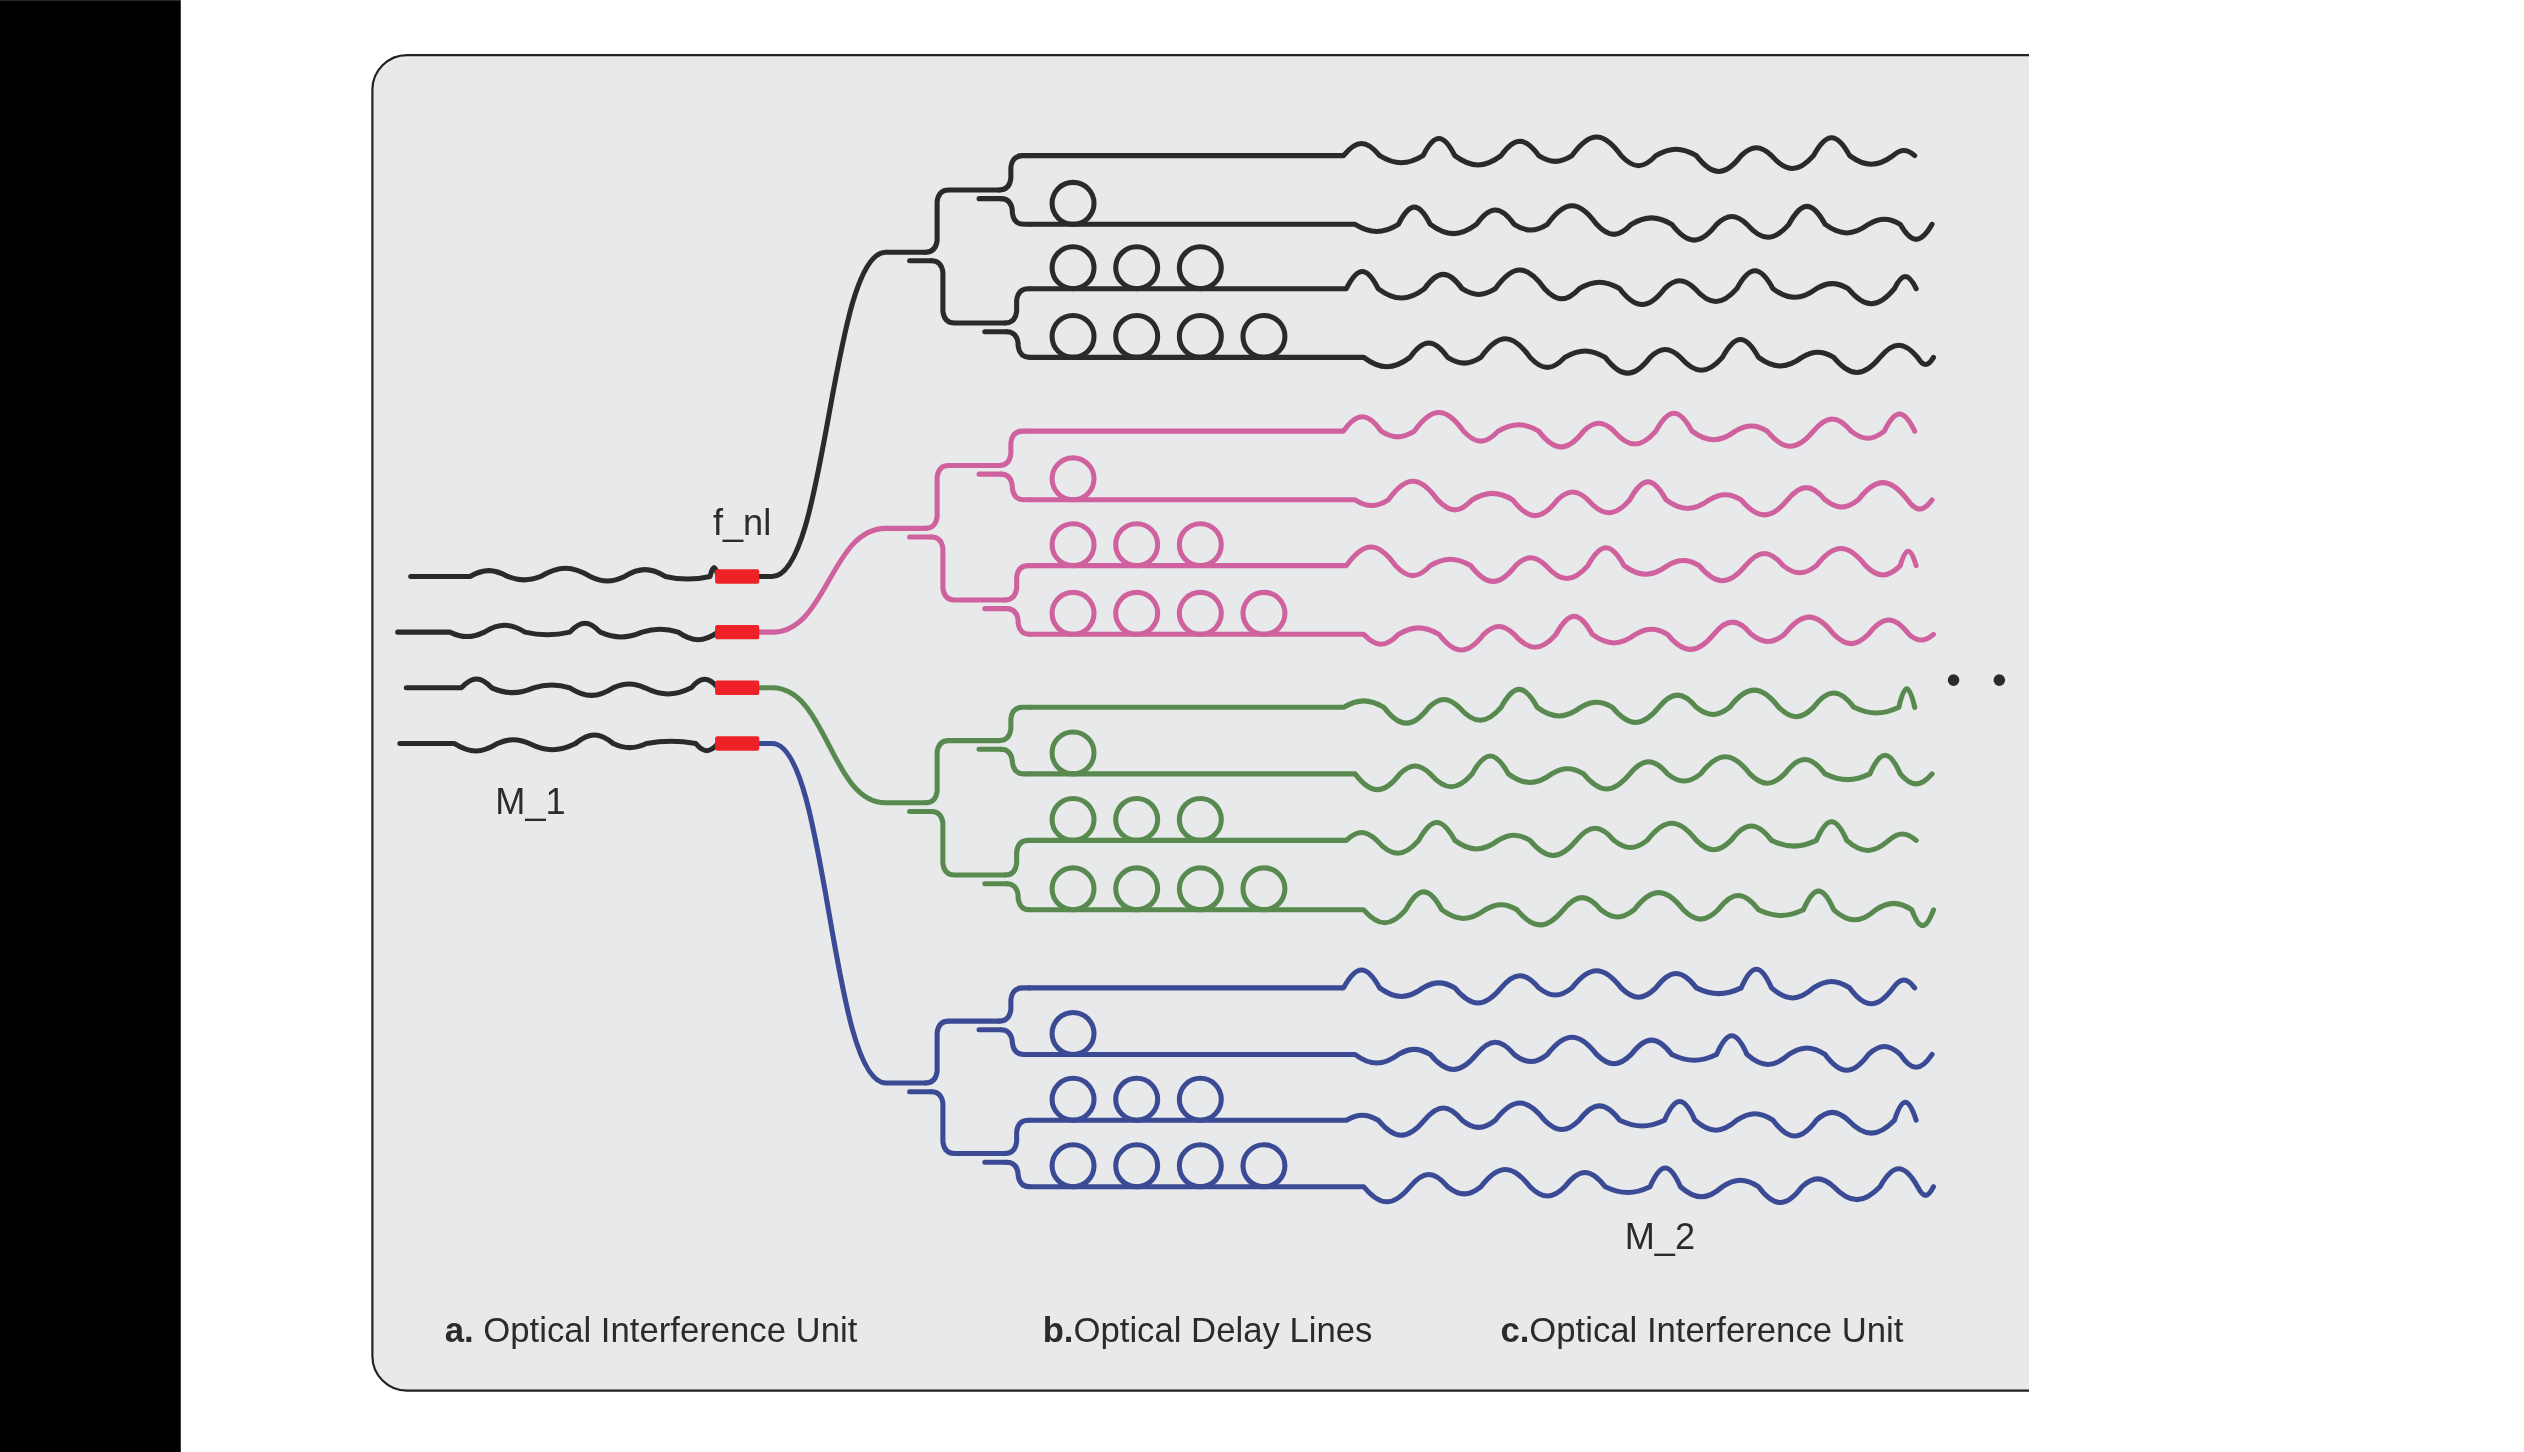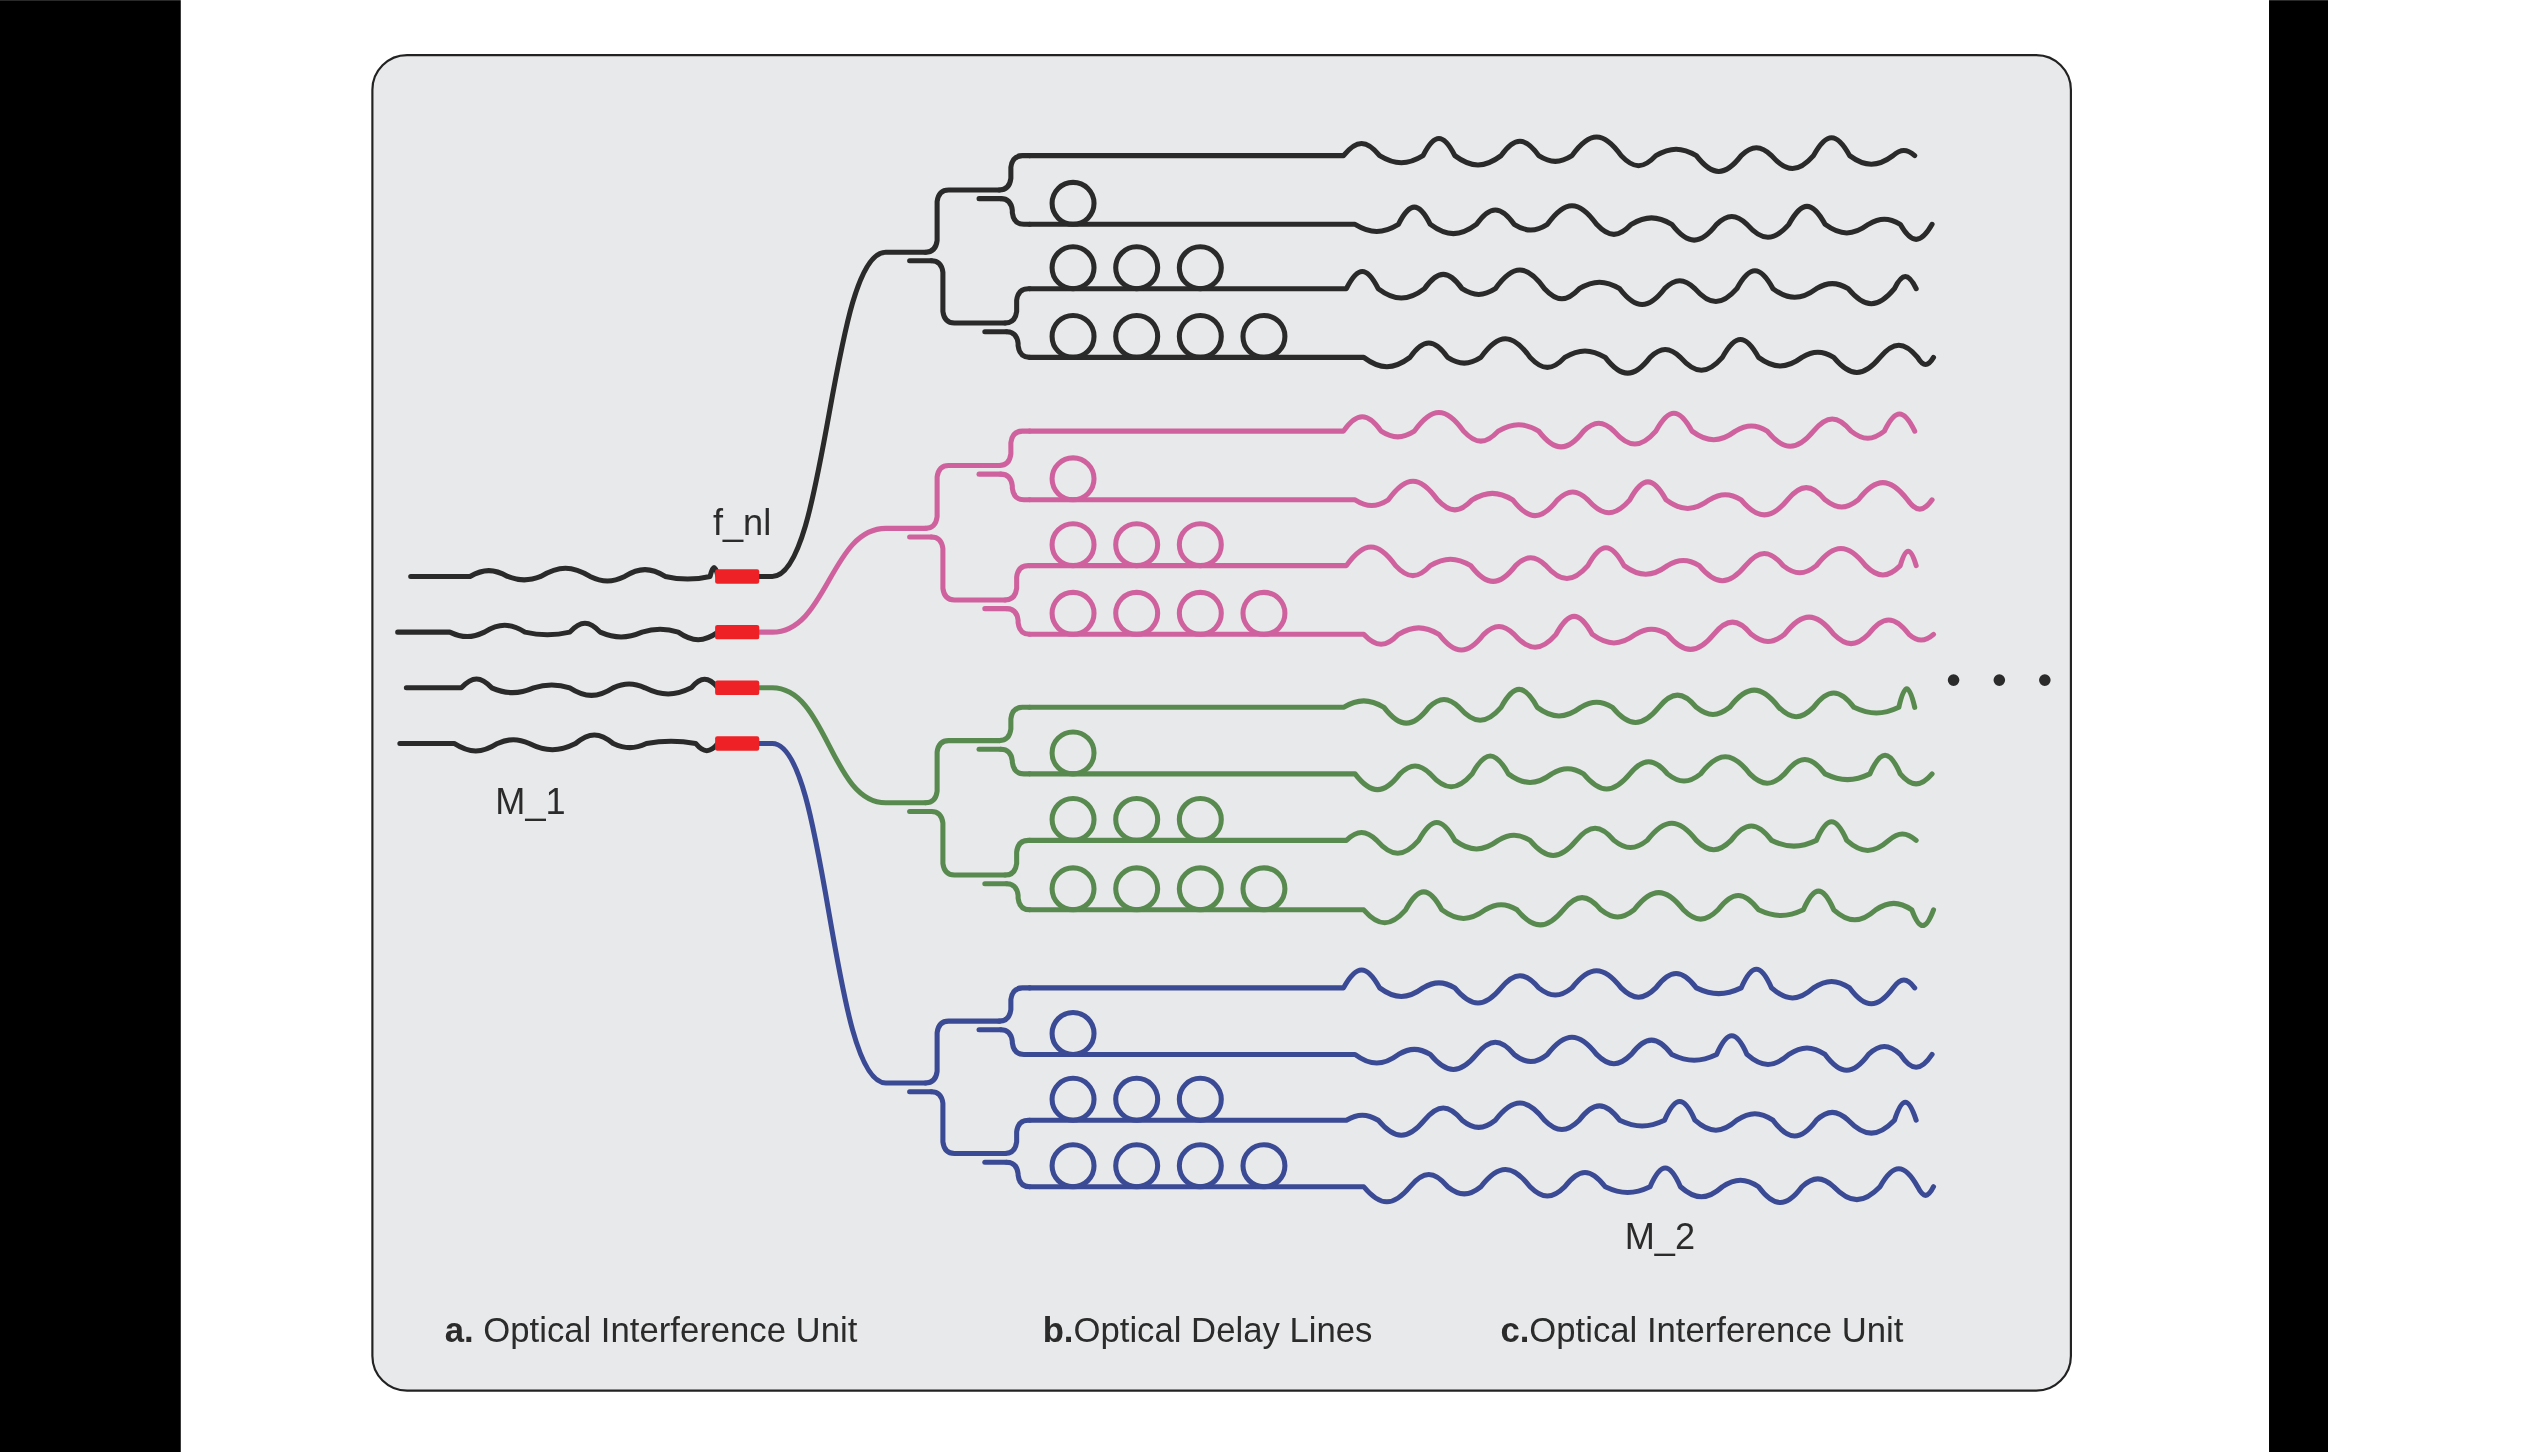--- a/index.html
+++ b/index.html
@@ -1,16 +1,16 @@
 <!DOCTYPE html>
 <html style="font-size:11.6px"><head>
 <meta charset="utf-8">
 <style>
   html,body{margin:0;padding:0;background:#fff;}
-  .stage{position:relative;width:2328px;height:1453px;overflow:hidden;}
+  .stage{position:relative;width:2029px;height:1453px;overflow:hidden;}
   svg{display:block;width:2525px;height:1453px;}
   text{font-family:"Liberation Sans","DejaVu Sans",sans-serif;fill:#2b2b2b;}
   .cap{font-size:48px;white-space:pre;}
   .b{font-weight:700;}
   .lbl{font-size:50px;}
   .dots{font-size:56px;letter-spacing:14px;font-weight:700;}
 </style>
 </head>
 <body>
 

